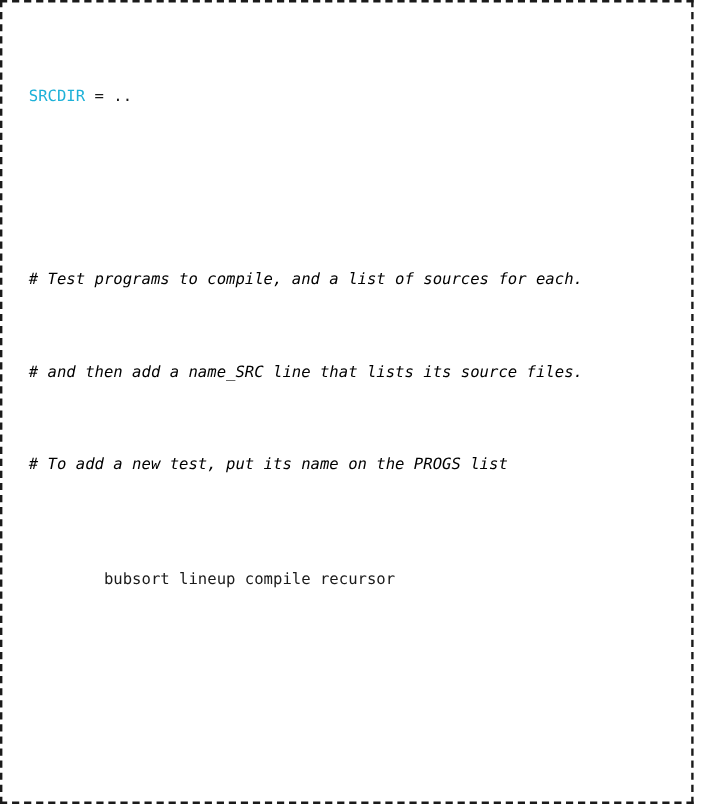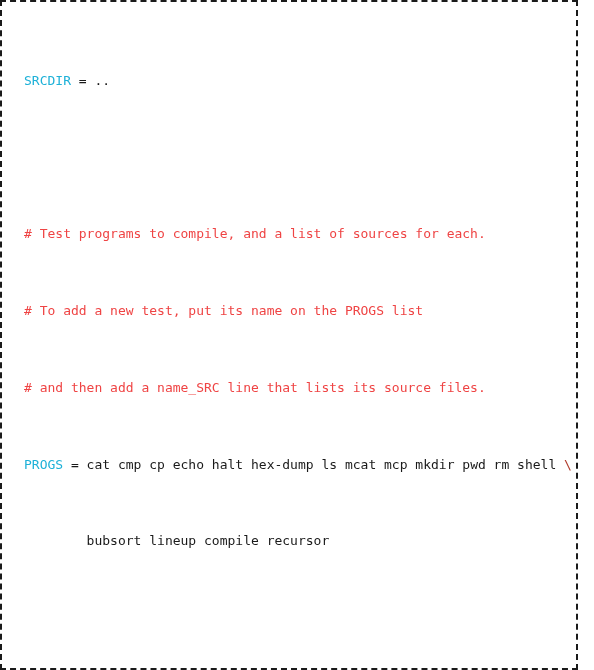--- a/index.html
+++ b/index.html
@@ -31,40 +31,39 @@
   .code-line {
     height: 19.2px;
     white-space: pre;
   }
   .blank {
     height: 19.2px;
   }
   
   .t-var      { color: #1eb1d8; }
   .t-plain    { color: #1a1a1a; }
-  .t-comment  { color: #ef4444; }
+  .t-comment  { color: #000000; font-style: italic; }
   .t-cont     { color: #b03a2a; }
 </style>
 </head>
 <body>
 
 <div id="editor-frame">
   <div id="code-area">
 
     <div class="code-line"><span class="t-var">SRCDIR</span><span class="t-plain"> = ..</span></div>
 
     <div class="code-line blank"></div>
 
     <div class="code-line"><span class="t-comment"># Test programs to compile, and a list of sources for each.</span></div>
 
+    <div class="code-line"><span class="t-comment"># and then add a name_SRC line that lists its source files.</span></div>
+
     <div class="code-line"><span class="t-comment"># To add a new test, put its name on the PROGS list</span></div>
 
-    <div class="code-line"><span class="t-comment"># and then add a name_SRC line that lists its source files.</span></div>
-
-    <div class="code-line"><span class="t-var">PROGS</span><span class="t-plain"> = cat cmp cp echo halt hex-dump ls mcat mcp mkdir pwd rm shell </span><span class="t-cont">\</span></div>
 
     <div class="code-line"><span class="t-plain">        bubsort lineup compile recursor</span></div>
 
     <div class="code-line blank"></div>
 
     
 
     
 
     

